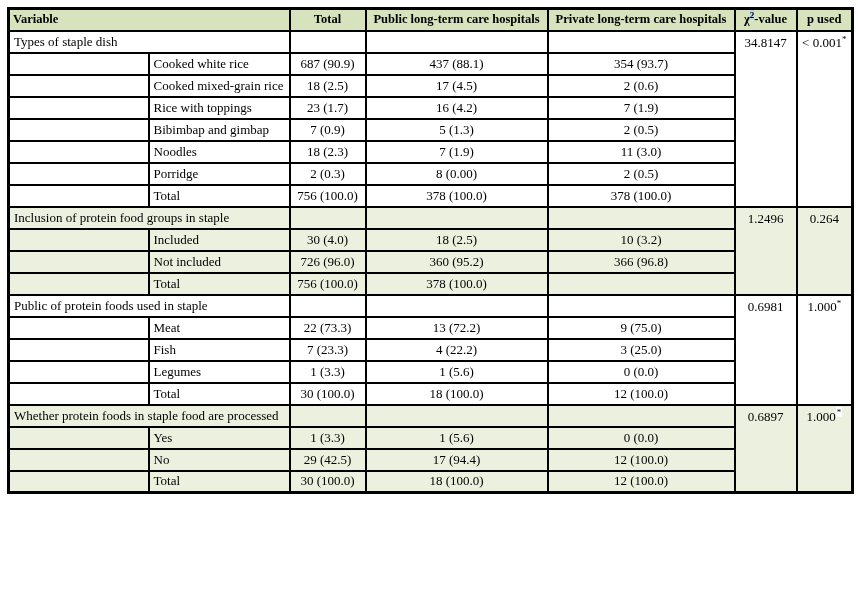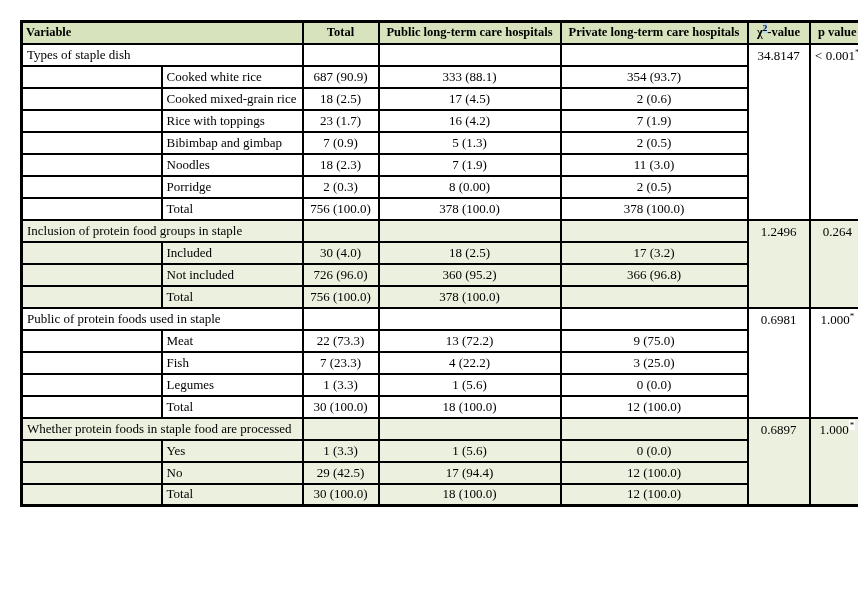--- a/index.html
+++ b/index.html
@@ -5,21 +5,21 @@
   :root{
     --header-bg:#d6e3bc;
     --shade-bg:#ebf1de;
     --plain-bg:#ffffff;
     --border:#000000;
     --sup-hl:#b4d7f0;
   }
   *{box-sizing:border-box;}
   html,body{margin:0;padding:0;background:#ffffff;}
   body{width:858px;height:590px;font-family:"Liberation Serif", serif;color:#000;}
-  .wrap{padding:20px;}
+  .wrap{padding:7px;}
   table{border-collapse:collapse;table-layout:fixed;width:844px;border:3px solid var(--border);}
   th,td{
     border:2px solid var(--border);
     padding:1px 4px;
     height:22px;
     font-size:13px;
     white-space:nowrap;
     overflow:hidden;
     vertical-align:middle;
     background:var(--plain-bg);
@@ -53,37 +53,37 @@
       <col style="width:62px">
       <col style="width:56px">
     </colgroup>
     <thead>
       <tr>
         <th colspan="2" class="tl">Variable</th>
         <th class="ctr">Total</th>
         <th class="ctr">Public long-term care hospitals</th>
         <th class="ctr">Private long-term care hospitals</th>
         <th class="ctr"><span>χ</span><sup class="hl">2</sup><span>-value</span></th>
-        <th class="ctr">p value</th>
+        <th class="ctr">p used</th>
       </tr>
     </thead>
     <tbody>
         <tr class="section-row plain">
           <td class="tl" colspan="2">Types of staple dish</td>
           <td class="ctr"></td>
           <td class="ctr"></td>
           <td class="ctr"></td>
           <td class="ctr top" rowspan="8">34.8147</td>
           <td class="ctr top" rowspan="8">&lt; 0.001<sup>*</sup></td>
         </tr>
         <tr class="table-row plain">
           <td></td>
           <td class="tl">Cooked white rice</td>
           <td class="ctr">687 (90.9)</td>
-          <td class="ctr">333 (88.1)</td>
+          <td class="ctr">437 (88.1)</td>
           <td class="ctr">354 (93.7)</td>
         </tr>
         <tr class="table-row plain">
           <td></td>
           <td class="tl">Cooked mixed-grain rice</td>
           <td class="ctr">18 (2.5)</td>
           <td class="ctr">17 (4.5)</td>
           <td class="ctr">2 (0.6)</td>
         </tr>
         <tr class="table-row plain">
@@ -127,21 +127,21 @@
           <td class="ctr"></td>
           <td class="ctr"></td>
           <td class="ctr top" rowspan="4">1.2496</td>
           <td class="ctr top" rowspan="4">0.264</td>
         </tr>
         <tr class="table-row shaded">
           <td></td>
           <td class="tl">Included</td>
           <td class="ctr">30 (4.0)</td>
           <td class="ctr">18 (2.5)</td>
-          <td class="ctr">17 (3.2)</td>
+          <td class="ctr">10 (3.2)</td>
         </tr>
         <tr class="table-row shaded">
           <td></td>
           <td class="tl">Not included</td>
           <td class="ctr">726 (96.0)</td>
           <td class="ctr">360 (95.2)</td>
           <td class="ctr">366 (96.8)</td>
         </tr>
         <tr class="table-row shaded">
           <td></td>

